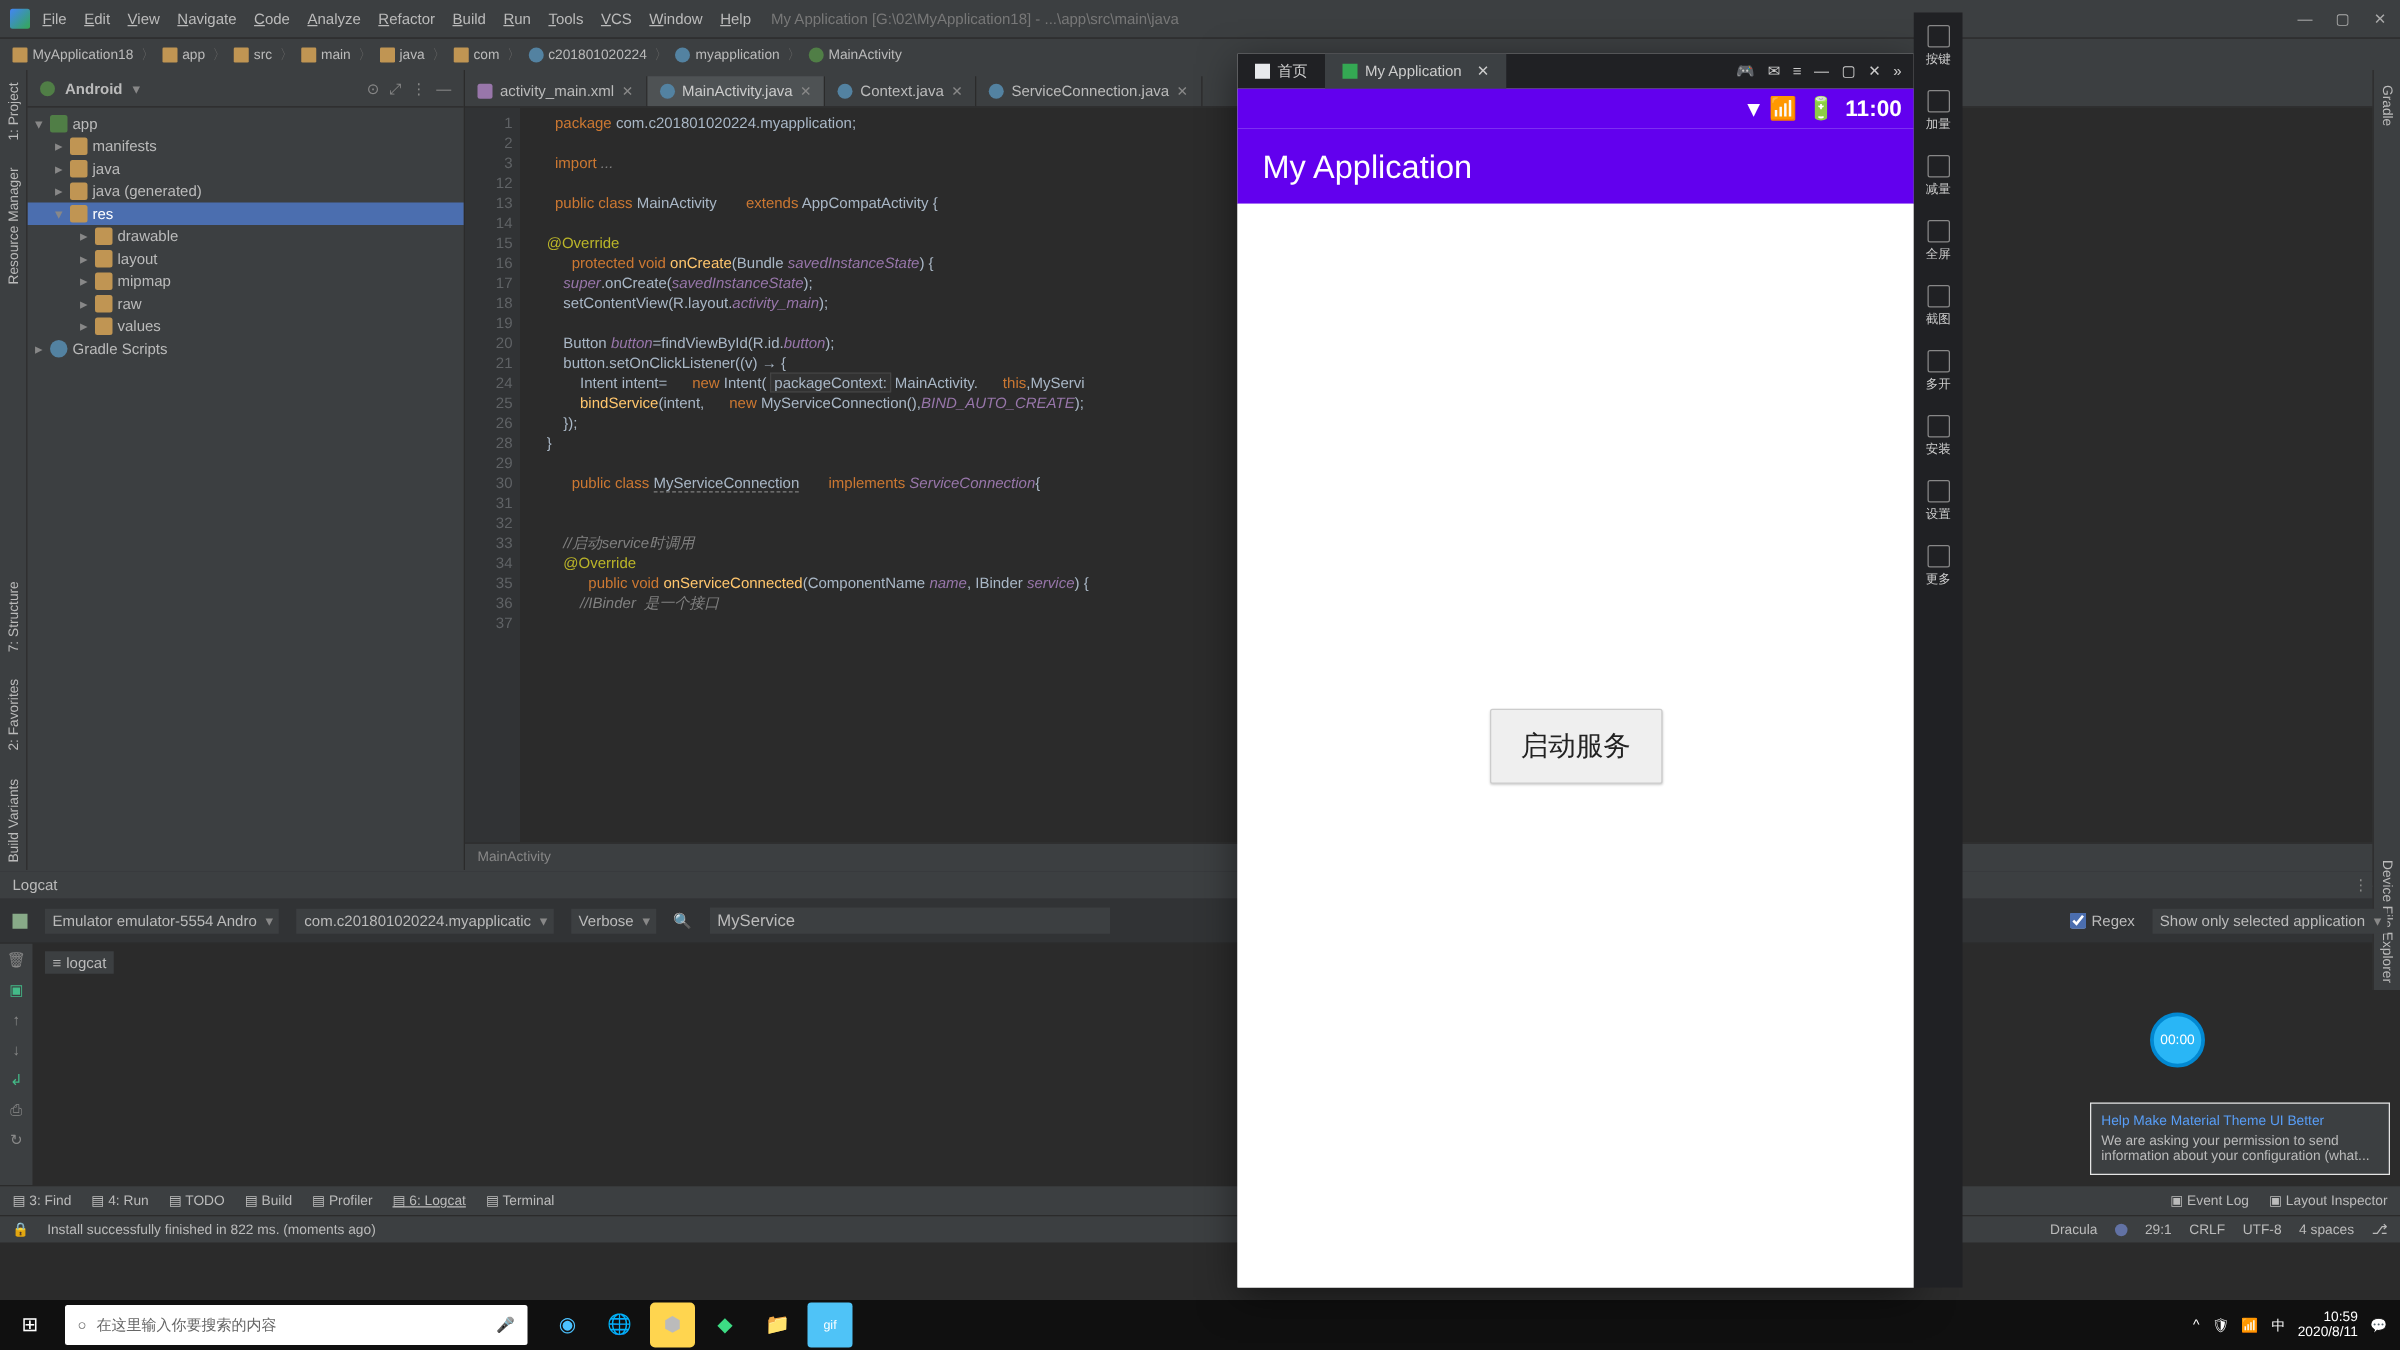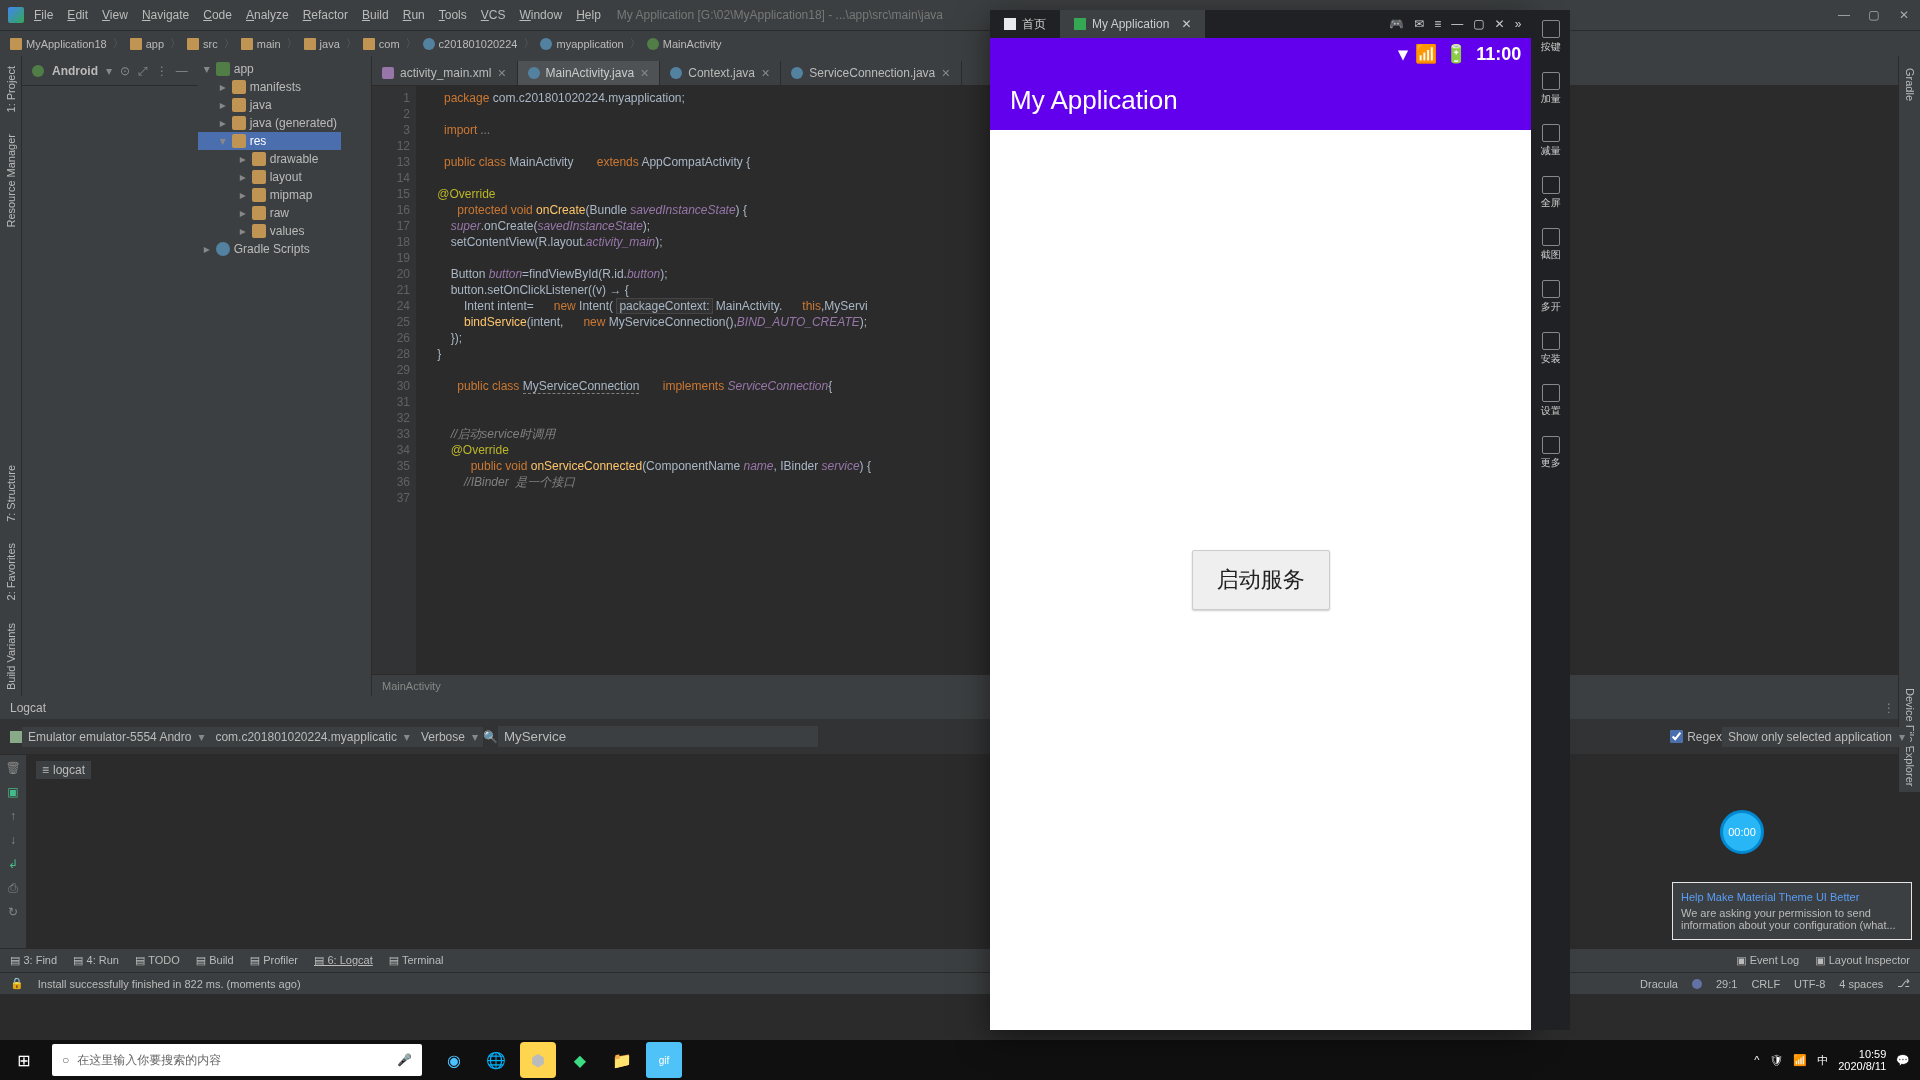--- a/index.html
+++ b/index.html
@@ -15,21 +15,21 @@
 .breadcrumb { height:26px; background:#3c3f41; border-top:1px solid #2b2b2b; display:flex; align-items:center; padding:0 10px; gap:6px; font-size:11px; }
 .breadcrumb .crumb { display:flex; align-items:center; gap:4px; }
 .breadcrumb .sep { color:#666; }
 .bc-icon { width:12px; height:12px; display:inline-block; }
 .ic-folder { background:#c09553; border-radius:1px; }
 .ic-java { background:#5382a1; border-radius:50%; }
 .ic-class { background:#507e46; border-radius:50%; }
 .main { display:flex; height:640px; }
 .left-gutter { width:22px; background:#3c3f41; border-right:1px solid #2b2b2b; display:flex; flex-direction:column; align-items:center; padding-top:4px; gap:10px; }
 .left-gutter .rot { writing-mode:vertical-rl; transform:rotate(180deg); font-size:11px; padding:6px 0; white-space:nowrap; }
-.project-panel { width:350px; background:#3c3f41; border-right:1px solid #2b2b2b; display:flex; flex-direction:row; }
+.project-panel { width:350px; background:#3c3f41; border-right:1px solid #2b2b2b; display:flex; flex-direction:column; }
 .pp-header { height:30px; display:flex; align-items:center; padding:0 10px; gap:8px; border-bottom:1px solid #2b2b2b; }
 .pp-header .title { font-weight:600; }
 .pp-header .arrow { color:#888; }
 .pp-header .ctrls { margin-left:auto; display:flex; gap:8px; color:#888; }
 .tree { padding:4px 0; font-size:12px; overflow:auto; }
 .tree .node { display:flex; align-items:center; gap:4px; padding:2px 4px; cursor:pointer; }
 .tree .node.sel { background:#4b6eaf; color:#fff; }
 .tree .indent1 { padding-left:20px; } .tree .indent2 { padding-left:40px; }
 .tree .tw { width:10px; color:#888; text-align:center; }
 .tree .fico { width:14px; height:14px; display:inline-block; }
@@ -51,21 +51,21 @@
 .code .cmt { color:#808080; font-style:italic; }
 .code .ann { color:#bbb529; }
 .code .fld { color:#9876aa; font-style:italic; }
 .code .fn { color:#ffc66d; }
 .code .bg-hl { background:#323232; border:1px solid #444; padding:0 2px; }
 .code .caret-line { background:#323232; display:block; margin-left:-8px; padding-left:8px; }
 .crumb-bar { height:22px; background:#3c3f41; border-top:1px solid #2b2b2b; display:flex; align-items:center; padding:0 10px; font-size:11px; color:#888; }
 .logcat { height:252px; background:#2b2b2b; border-top:1px solid #3c3f41; display:flex; }
 .lc-main { flex:1; display:flex; flex-direction:column; }
 .lc-title { height:22px; background:#3c3f41; padding:0 10px; display:flex; align-items:center; font-size:12px; }
-.lc-toolbar { height:36px; background:#313335; display:flex; align-items:center; padding:0 10px; font-size:12px; border-bottom:1px solid #2b2b2b; }
+.lc-toolbar { height:36px; background:#313335; display:flex; align-items:center; padding:0 10px; gap:14px; font-size:12px; border-bottom:1px solid #2b2b2b; }
 .lc-toolbar .dd { padding:3px 18px 3px 6px; background:#3c3f41; position:relative; cursor:pointer; }
 .lc-toolbar .dd::after { content:"▾"; position:absolute; right:5px; color:#888; }
 .lc-toolbar input[type=text] { background:#3c3f41; border:none; color:#bbb; padding:3px 6px; width:320px; }
 .lc-toolbar .spacer { flex:1; }
 .lc-toolbar .chk { display:flex; align-items:center; gap:4px; }
 .lc-toolbar input[type=checkbox] { accent-color:#4b6eaf; }
 .lc-body { flex:1; display:flex; }
 .lc-side { width:26px; background:#3c3f41; display:flex; flex-direction:column; align-items:center; padding-top:6px; gap:10px; color:#888; }
 .lc-content { flex:1; padding:6px 10px; font-size:12px; position:relative; }
 .lc-content .tab-chip { display:inline-flex; align-items:center; gap:4px; padding:2px 6px; background:#3c3f41; }
@@ -84,21 +84,21 @@
 .taskbar .search .mic { margin-left:auto; }
 .taskbar .tb-icons { display:flex; gap:6px; margin-left:10px; }
 .taskbar .tb-icons .ti { width:36px; height:36px; display:flex; align-items:center; justify-content:center; font-size:16px; }
 .taskbar .tray { margin-left:auto; display:flex; align-items:center; gap:10px; padding-right:10px; color:#fff; font-size:11px; }
 .taskbar .tray .clock { text-align:right; line-height:12px; }
 .right-gutter { position:absolute; right:0; top:56px; width:22px; bottom:288px; background:#3c3f41; border-left:1px solid #2b2b2b; display:flex; flex-direction:column; align-items:center; padding-top:6px; gap:10px; }
 .right-gutter .rot { writing-mode:vertical-rl; font-size:11px; padding:6px 0; white-space:nowrap; }
 
 
 .emulator { position:absolute; top:10px; left:990px; width:580px; height:1020px; display:flex; z-index:100; }
-.emu-screen { width:560px; background:#fff; display:flex; flex-direction:column; box-shadow:0 8px 30px rgba(0,0,0,.5); }
+.emu-screen { width:560px; background:#fff; display:flex; flex-direction:column; box-shadow:0 8px 30px rgba(0,0,0,.5);margin-top:33px; }
 .emu-tabs { height:28px; background:#202124; display:flex; align-items:center; color:#ccc; font-size:12px; }
 .emu-tab { padding:0 14px; height:100%; display:flex; align-items:center; gap:6px; }
 .emu-tab.active { background:#3c4043; }
 .emu-tab .ei { width:12px; height:12px; display:inline-block; }
 .emu-tab .home { background:#e8eaed; }
 .emu-tab .app { background:#34a853; }
 .emu-tabs .win-set { margin-left:auto; display:flex; gap:10px; padding-right:10px; color:#ccc; }
 .emu-status { height:32px; background:#6200ee; display:flex; align-items:center; justify-content:flex-end; padding:0 10px; gap:8px; color:#fff; font-size:18px; font-weight:600; }
 .emu-appbar { height:60px; background:#6200ee; color:#fff; display:flex; align-items:center; padding:0 20px; font-size:26px; font-weight:500; }
 .emu-body { flex:1; background:#fff; display:flex; align-items:center; justify-content:center; }

